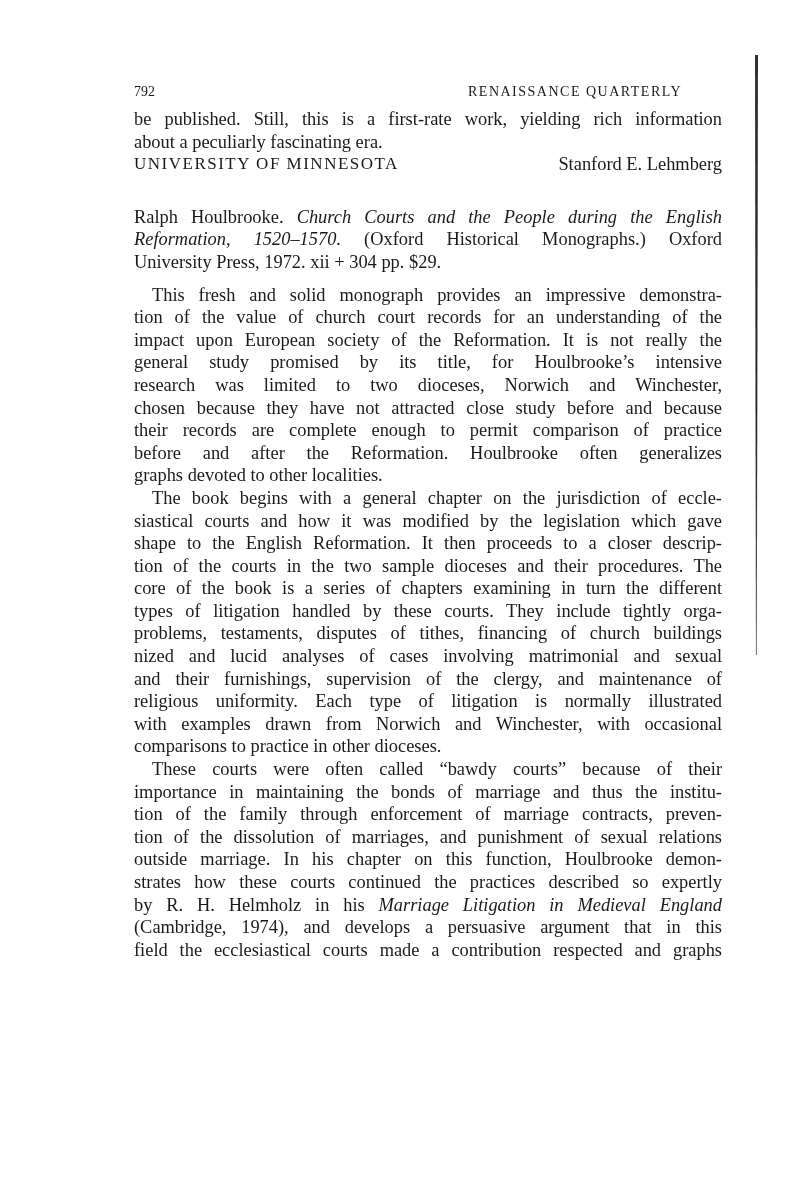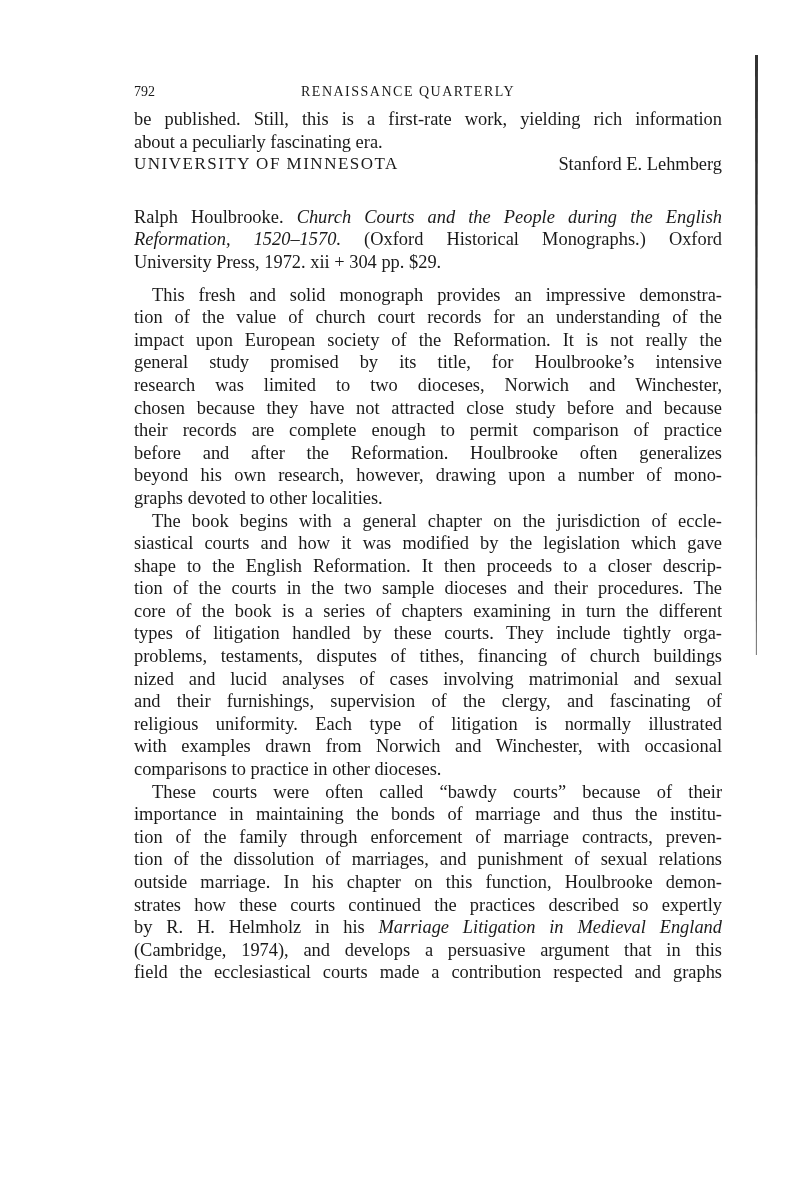--- a/index.html
+++ b/index.html
@@ -1,21 +1,21 @@
 <!DOCTYPE html>
 <html><head>
 <meta charset="utf-8">
 <style>
   html, body { margin: 0; padding: 0; background: #ffffff; }
   body { width: 801px; height: 1201px; position: relative; overflow: hidden;
          font-family: "Liberation Serif", "DejaVu Serif", serif; color: #1a1a1a; }
   .page { position: absolute; left: 134px; top: 82px; width: 588px; }
   .running-head { position: relative; height: 26px; font-size: 14px; }
   .page-num { position: absolute; left: 0; top: 2px; }
-  .journal { position: absolute; left: 0; right: 40px; top: 2px; text-align: center; letter-spacing: 1.5px; }
+  .journal { position: absolute; left: 0; right: 40px; top: 2px; text-align: right; letter-spacing: 1.5px; }
   .line { display: block; font-size: 18.4px; line-height: 22.6px; height: 22.6px; white-space: nowrap; }
   .just { text-align: justify; text-align-last: justify; }
   .ind { padding-left: 18px; }
   .sig { display: flex; justify-content: space-between; margin-top: 0; }
   .affil { font-variant: small-caps; letter-spacing: 1.5px; font-size: 17px; }
   .gap { height: 30px; }
   .gap2 { height: 10px; }
   em { }
   .edge-bar { position: absolute; left: 755px; top: 55px; width: 3px; height: 600px;
               background: linear-gradient(to bottom, #333 0%, #222 60%, #666 100%);
@@ -53,34 +53,33 @@
 
   <div>
     <span class="line just ind">This fresh and solid monograph provides an impressive demonstra-</span>
     <span class="line just">tion of the value of church court records for an understanding of the</span>
     <span class="line just">impact upon European society of the Reformation. It is not really the</span>
     <span class="line just">general study promised by its title, for Houlbrooke’s intensive</span>
     <span class="line just">research was limited to two dioceses, Norwich and Winchester,</span>
     <span class="line just">chosen because they have not attracted close study before and because</span>
     <span class="line just">their records are complete enough to permit comparison of practice</span>
     <span class="line just">before and after the Reformation. Houlbrooke often generalizes</span>
-    <span class="line just">beyond his own research, however, drawing upon a number of mono-</span>
     <span class="line">graphs devoted to other localities.</span>
   </div>
 
   <div>
     <span class="line just ind">The book begins with a general chapter on the jurisdiction of eccle-</span>
     <span class="line just">siastical courts and how it was modified by the legislation which gave</span>
     <span class="line just">shape to the English Reformation. It then proceeds to a closer descrip-</span>
     <span class="line just">tion of the courts in the two sample dioceses and their procedures. The</span>
     <span class="line just">core of the book is a series of chapters examining in turn the different</span>
     <span class="line just">types of litigation handled by these courts. They include tightly orga-</span>
     <span class="line just">problems, testaments, disputes of tithes, financing of church buildings</span>
     <span class="line just">nized and lucid analyses of cases involving matrimonial and sexual</span>
-    <span class="line just">and their furnishings, supervision of the clergy, and fascinating of</span>
+    <span class="line just">and their furnishings, supervision of the clergy, and maintenance of</span>
     <span class="line just">religious uniformity. Each type of litigation is normally illustrated</span>
     <span class="line just">with examples drawn from Norwich and Winchester, with occasional</span>
     <span class="line">comparisons to practice in other dioceses.</span>
   </div>
 
   <div>
     <span class="line just ind">These courts were often called “bawdy courts” because of their</span>
     <span class="line just">importance in maintaining the bonds of marriage and thus the institu-</span>
     <span class="line just">tion of the family through enforcement of marriage contracts, preven-</span>
     <span class="line just">tion of the dissolution of marriages, and punishment of sexual relations</span>

